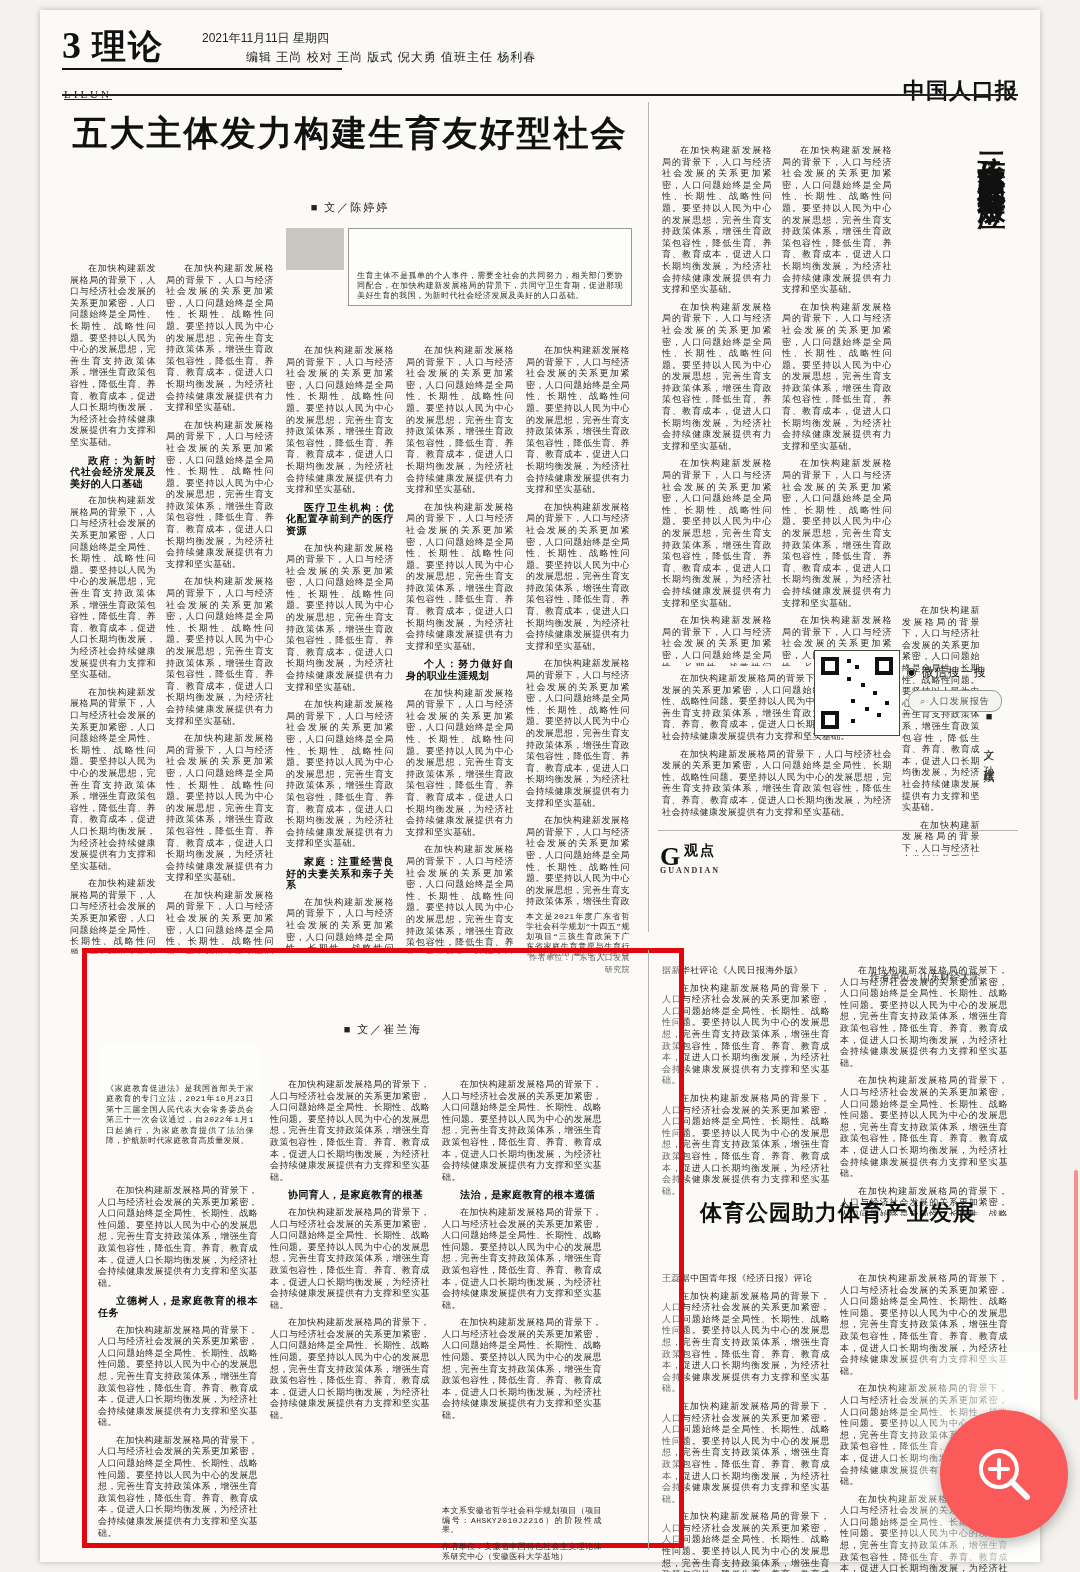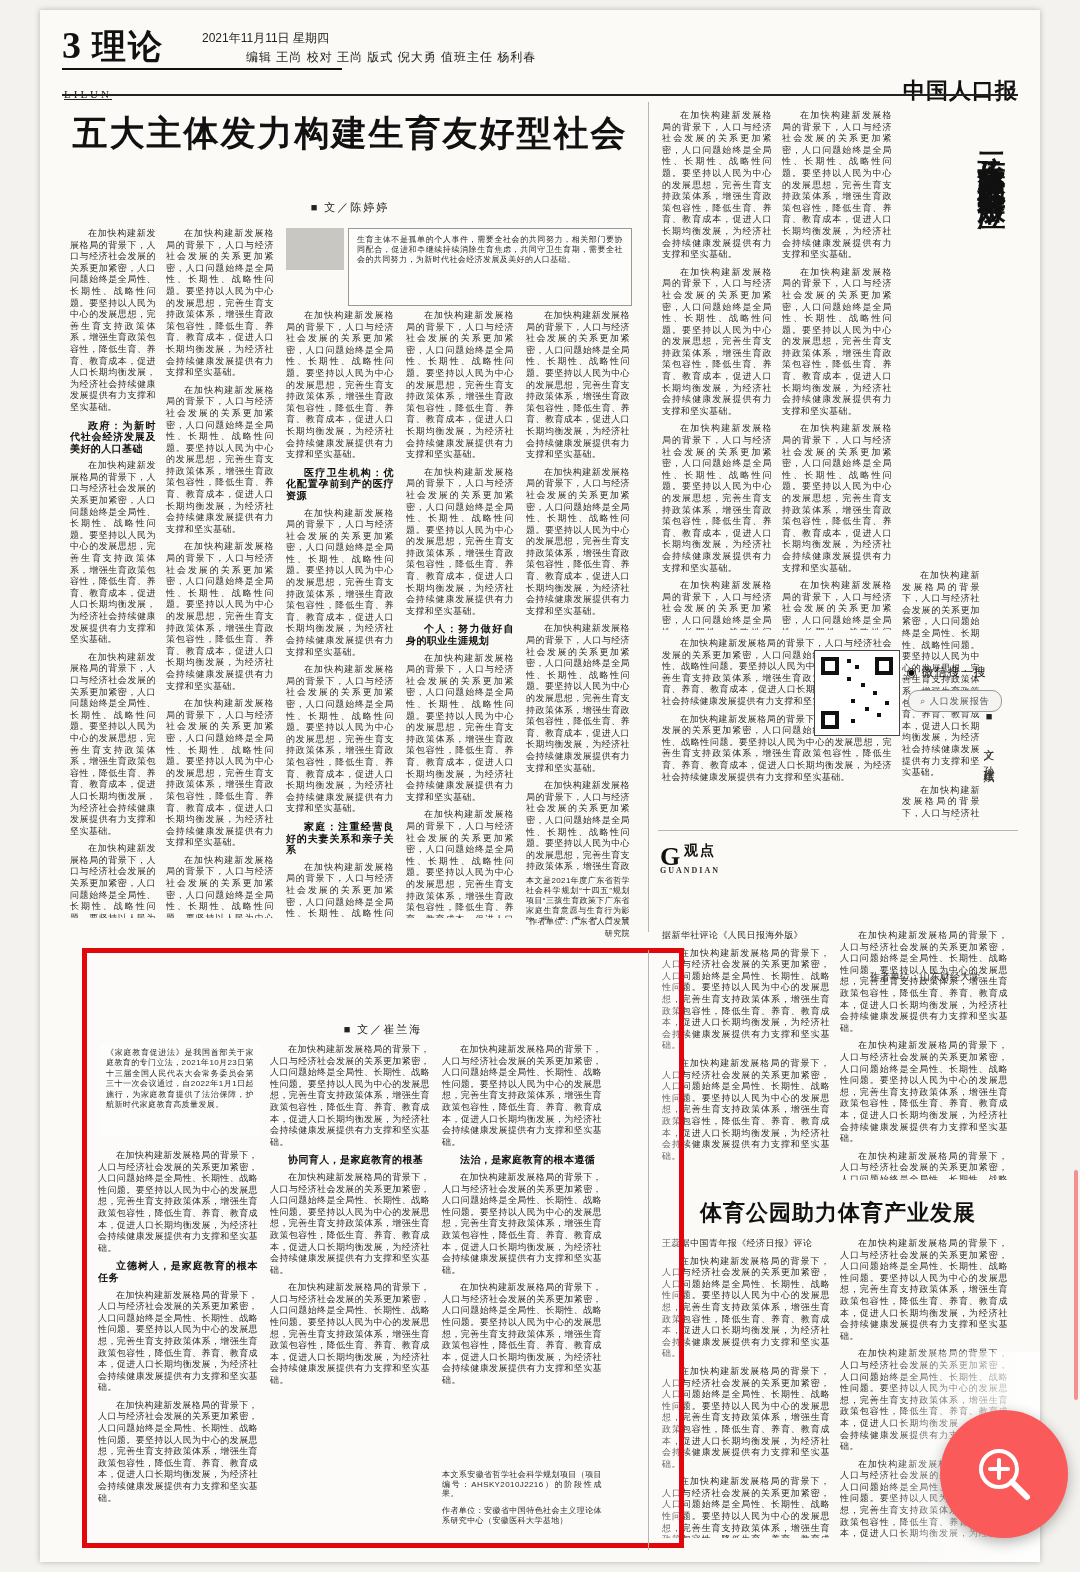--- a/index.html
+++ b/index.html
@@ -56,21 +56,21 @@
   }
   .byline-v{
     position:absolute;right:44px;top:700px;font-size:11px;writing-mode:vertical-rl;
     text-orientation:upright;letter-spacing:3px;color:#222;height:90px;
   }
   .sig-v{
     position:absolute;right:60px;top:960px;font-size:10px;color:#333;
   }
   
   .col{position:absolute;color:#2b2b2b;font-size:9px;line-height:11.6px;text-align:justify;
-       font-family:Liberation Sans, sans-serif;letter-spacing:.4px;overflow:hidden;}
+       font-family:Liberation Mono, monospace;letter-spacing:.4px;overflow:hidden;margin-top:36px;}
   .col p{margin:0 0 6px 0;text-indent:18px;}
   .sub{font-weight:bold;color:#111;font-size:10px;text-indent:0;margin:4px 0 3px;}
   .grayblock{position:absolute;background:#c9c7c2;}
   
   .quotebox{position:absolute;border:1px solid #9b9892;background:#fdfdfb;}
   
   .sec-head{
     position:absolute;font-family:"DejaVu Sans",sans-serif;font-weight:bold;color:#111;
     font-size:22px;letter-spacing:1px;text-align:center;
   }
@@ -132,21 +132,21 @@
   </div>
 
   <div class="hrule thick" style="left:22px;top:84px;width:956px;"></div>
 
   <div class="headline-main">五大主体发力构建生育友好型社会</div>
   <div class="byline" style="left:30px;top:190px;width:560px;">■ 文／陈婷婷</div>
 
   <div class="grayblock" style="left:246px;top:218px;width:58px;height:42px;"></div>
   <div class="quotebox" style="left:308px;top:218px;width:282px;height:76px;">
     <div class="col" style="left:8px;top:6px;width:266px;height:64px;font-size:8px;line-height:10px;position:absolute;">
-      <p style="text-indent:0">生育主体不是孤单的个人事件，需要全社会的共同努力，相关部门要协同配合，促进和추继续持续消除生育焦虑，共同守卫生育期，需要全社会的共同努力，为新时代社会经济发展及美好的人口基础。</p>
+      <p style="text-indent:0">生育主体不是孤单的个人事件，需要全社会的共同努力，相关部门要协同配合，在加快构建新发展格局的背景下，共同守卫生育期，促进那现美好生育的我国，为新时代社会经济发展及美好的人口基础。</p>
     </div>
   </div>
 
   <div class="col" style="left:30px;top:218px;width:86px;height:690px;">
     <p>在加快构建新发展格局的背景下，人口与经济社会发展的关系更加紧密，人口问题始终是全局性、长期性、战略性问题。要坚持以人民为中心的发展思想，完善生育支持政策体系，增强生育政策包容性，降低生育、养育、教育成本，促进人口长期均衡发展，为经济社会持续健康发展提供有力支撑和坚实基础。</p>
     <p class="sub">政府：为新时代社会经济发展及美好的人口基础</p>
     <p>在加快构建新发展格局的背景下，人口与经济社会发展的关系更加紧密，人口问题始终是全局性、长期性、战略性问题。要坚持以人民为中心的发展思想，完善生育支持政策体系，增强生育政策包容性，降低生育、养育、教育成本，促进人口长期均衡发展，为经济社会持续健康发展提供有力支撑和坚实基础。</p>
     <p>在加快构建新发展格局的背景下，人口与经济社会发展的关系更加紧密，人口问题始终是全局性、长期性、战略性问题。要坚持以人民为中心的发展思想，完善生育支持政策体系，增强生育政策包容性，降低生育、养育、教育成本，促进人口长期均衡发展，为经济社会持续健康发展提供有力支撑和坚实基础。</p>
     <p>在加快构建新发展格局的背景下，人口与经济社会发展的关系更加紧密，人口问题始终是全局性、长期性、战略性问题。要坚持以人民为中心的发展思想，完善生育支持政策体系，增强生育政策包容性，降低生育、养育、教育成本，促进人口长期均衡发展，为经济社会持续健康发展提供有力支撑和坚实基础。</p>
 

